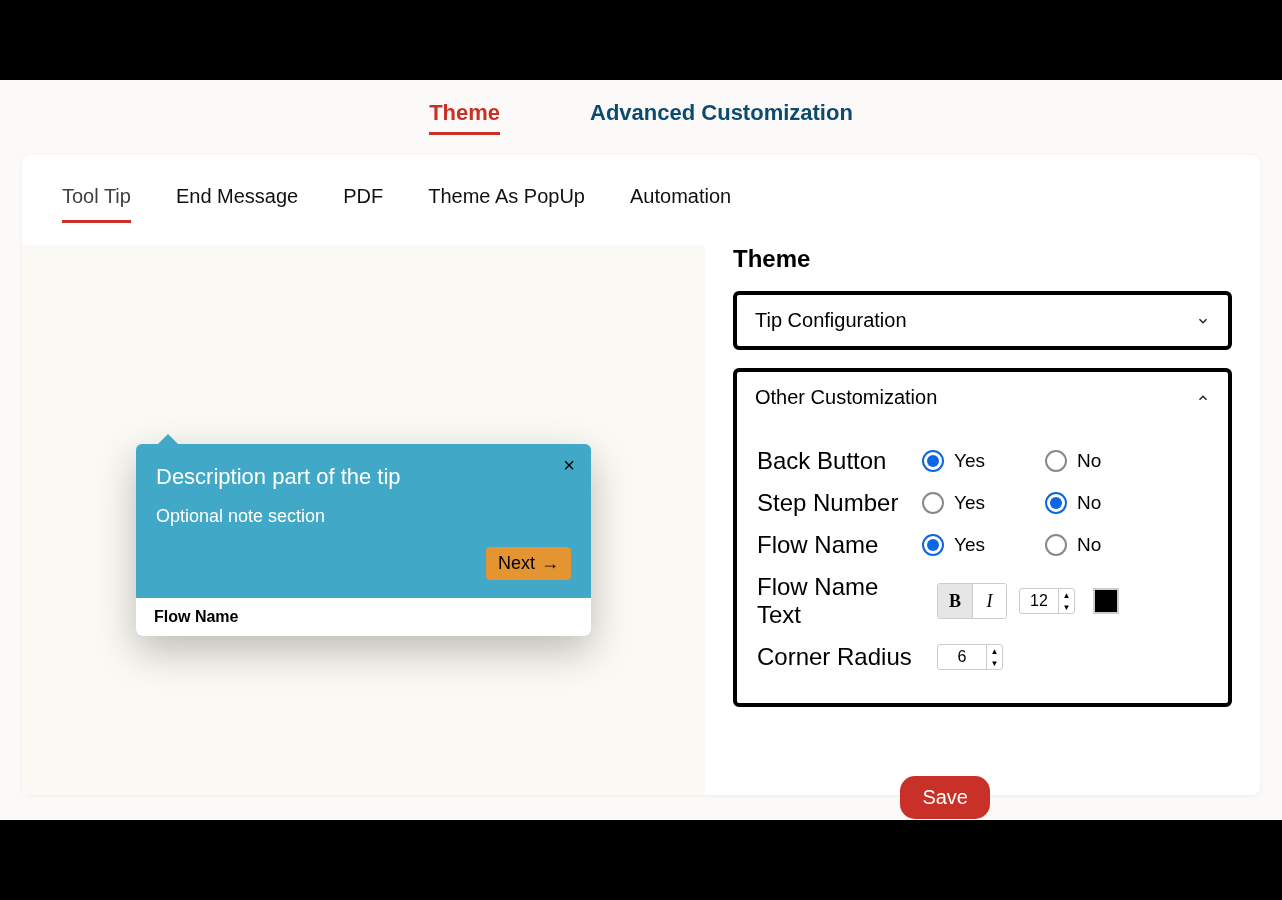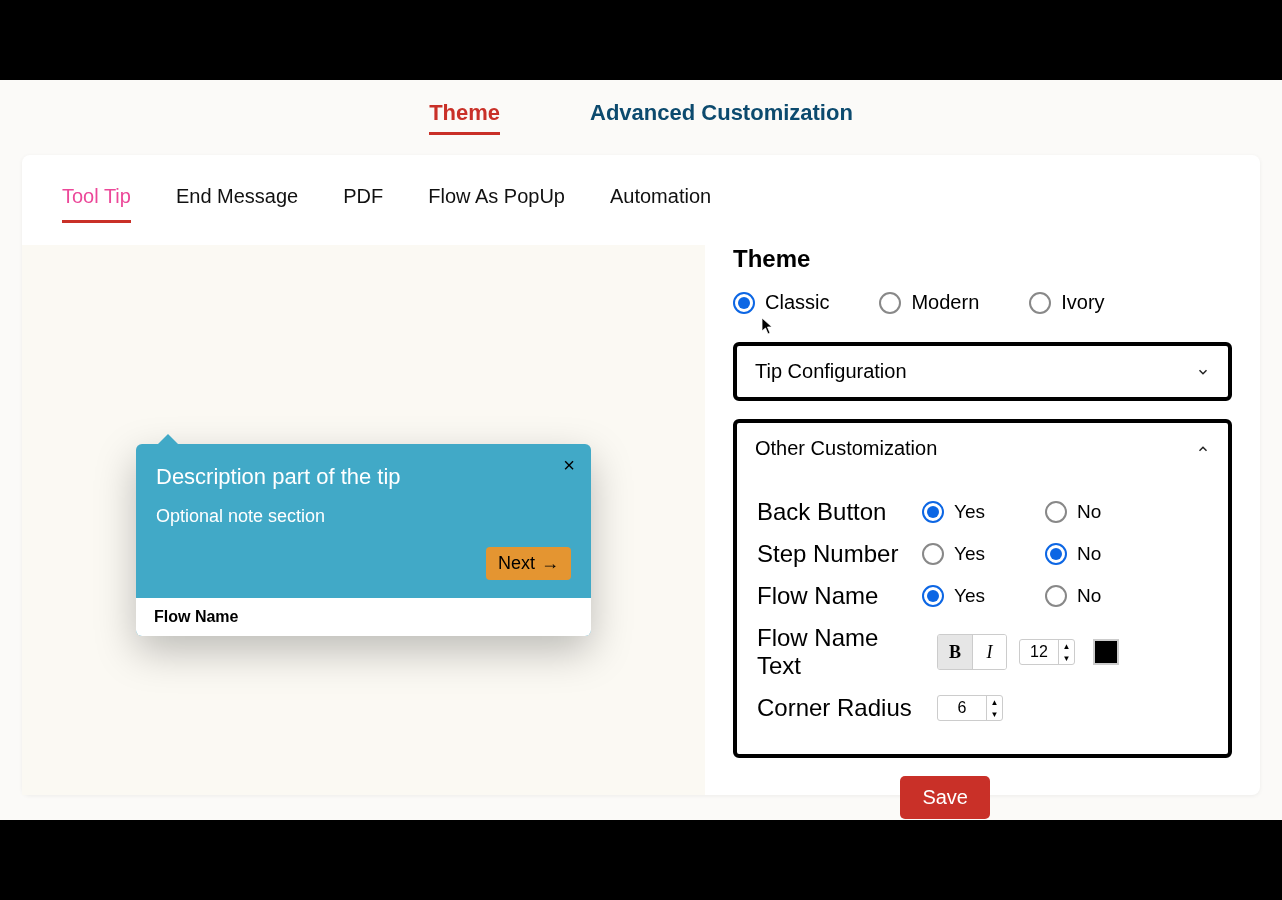--- a/index.html
+++ b/index.html
@@ -51,21 +51,21 @@
     display: flex;
     gap: 45px;
   }
   .sub-tab {
     font-size: 20px;
     color: #111;
     padding-bottom: 12px;
     cursor: pointer;
   }
   .sub-tab.active {
-    color: #ec4899;
+    color: #404040;
     border-bottom: 3px solid #c93028;
   }
 
   
   .preview-panel {
     flex: 0 0 683px;
     background: #fbf9f3;
     margin-top: 90px;
     height: 550px;
     position: relative;
@@ -292,21 +292,21 @@
   
   .save-btn {
     position: absolute;
     right: 270px;
     bottom: -24px;
     background: #c93028;
     color: #fff;
     font-size: 20px;
     font-weight: 500;
     padding: 10px 22px;
-    border-radius: 5px;
+    border-radius: 15px;
     cursor: pointer;
   }
 
   .chev { width: 14px; height: 14px; }
 </style>
 </head>
 <body>
 
 <div class="black-bar-top"></div>
 
@@ -316,21 +316,21 @@
     <div class="main-tab active">Theme</div>
     <div class="main-tab">Advanced Customization</div>
   </div>
 
   <div class="card">
 
     <div class="sub-tabs">
       <div class="sub-tab active">Tool Tip</div>
       <div class="sub-tab">End Message</div>
       <div class="sub-tab">PDF</div>
-      <div class="sub-tab">Flow As PopUp</div>
+      <div class="sub-tab">Theme As PopUp</div>
       <div class="sub-tab">Automation</div>
     </div>
 
     <div class="preview-panel">
       <div class="tooltip-box">
         <div class="tooltip-body">
           <span class="tooltip-close">×</span>
           <div class="tip-desc">Description part of the tip</div>
           <div class="tip-note">Optional note section</div>
           <div class="next-btn">
@@ -339,39 +339,20 @@
           </div>
           <div style="clear:both"></div>
         </div>
         <div class="tooltip-footer">Flow Name</div>
       </div>
     </div>
 
     <div class="config-panel">
       <div class="section-title">Theme</div>
 
-      <div class="radio-row">
-        <div class="radio-item">
-          <span class="radio-circle selected"></span>
-          <span>Classic</span>
-        </div>
-        <span class="cursor-icon">
-          <svg width="14" height="18" viewBox="0 0 14 18">
-              <path d="M1 1 L1 14 L4.5 11 L7 17 L9 16 L6.5 10 L11 10 Z" fill="#000" stroke="#fff" stroke-width="0.8"></path>
-            </svg>
-        </span>
-        <div class="radio-item">
-          <span class="radio-circle"></span>
-          <span>Modern</span>
-        </div>
-        <div class="radio-item">
-          <span class="radio-circle"></span>
-          <span>Ivory</span>
-        </div>
-      </div>
 
       <div class="accordion">
         <div class="accordion-header">
           <span>Tip Configuration</span>
           <svg class="chev" viewBox="0 0 24 24">
               <path d="M6 9l6 6 6-6" fill="none" stroke="#222" stroke-width="2.5"></path>
             </svg>
         </div>
       </div>
 

